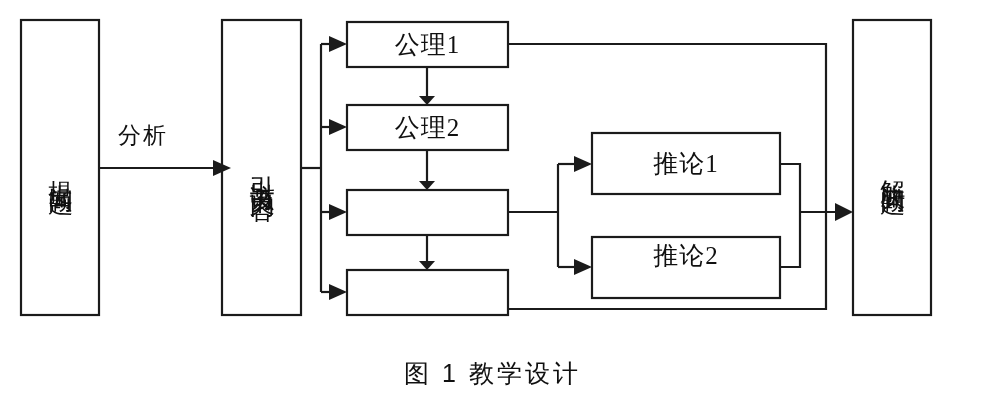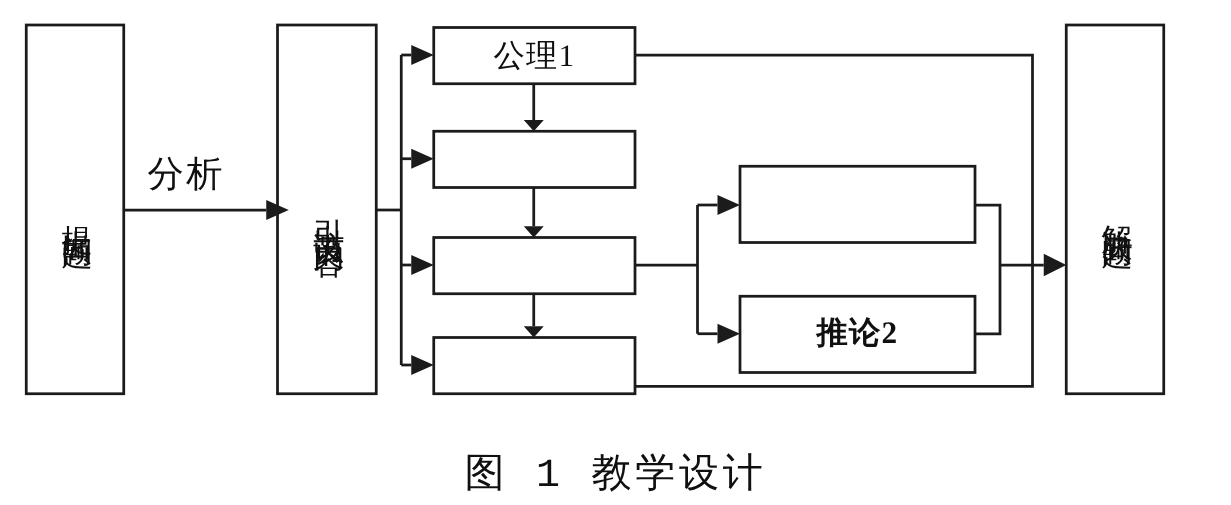--- a/index.html
+++ b/index.html
@@ -60,35 +60,35 @@
     letter-spacing: 4px;
     font-size: 25px;
     line-height: 1.05;
   }
   .horizontal-label {
     font-size: 25px;
     letter-spacing: 1px;
   }
   .edge-label {
     position: absolute;
-    font-size: 29px;
+    font-size: 23px;
     color: #101010;
     letter-spacing: 2px;
     font-family: "Liberation Serif", "DejaVu Serif", serif;
     user-select: none;
   }
   .caption {
     position: absolute;
     left: 0;
     width: 985px;
     text-align: center;
-    font-size: 32px;
+    font-size: 25px;
     letter-spacing: 3px;
     color: #101010;
-    font-family: Liberation Mono, monospace;
+    font-family: Liberation Sans, sans-serif;
   }
 </style>
 </head>
 <body>
 
 <div id="diagram-root">
 
   <svg class="flow" viewBox="0 0 985 404" xmlns="http://www.w3.org/2000/svg">
 
     <rect class="box-rect" x="21" y="20" width="78" height="295"></rect>
@@ -150,25 +150,27 @@
     <path class="conn" d="M 508 309 L 826 309 L 826 212"></path>
 
   </svg>
 
   <div class="node-label vertical-label" style="left:21px; top:20px; width:78px; height:295px;">提出问题</div>
 
   <div class="node-label vertical-label" style="left:222px; top:20px; width:79px; height:295px;">引出该节内容</div>
 
   <div class="node-label horizontal-label" style="left:347px; top:22px; width:161px; height:45px;">公理1</div>
 
+  <div class="node-label horizontal-label" style="left:347px; top:105px; width:161px; height:45px;">公理2</div>
 
 
 
+  <div class="node-label horizontal-label" style="left:592px; top:133px; width:188px; height:61px;">推论1</div>
 
-  <div class="node-label horizontal-label" style="left:592px; top:235px; width:188px; height:61px;font-weight:bold;">推论2</div>
+  <div class="node-label horizontal-label" style="left:592px; top:225px; width:188px; height:61px;">推论2</div>
 
   <div class="node-label vertical-label" style="left:853px; top:20px; width:78px; height:295px;">解决问题</div>
 
   <div class="edge-label" style="left:118px; top:120px;">分析</div>
 
   <div class="caption" style="top:357px;">图 1  教学设计</div>
 
 </div>
 
 </body></html>

